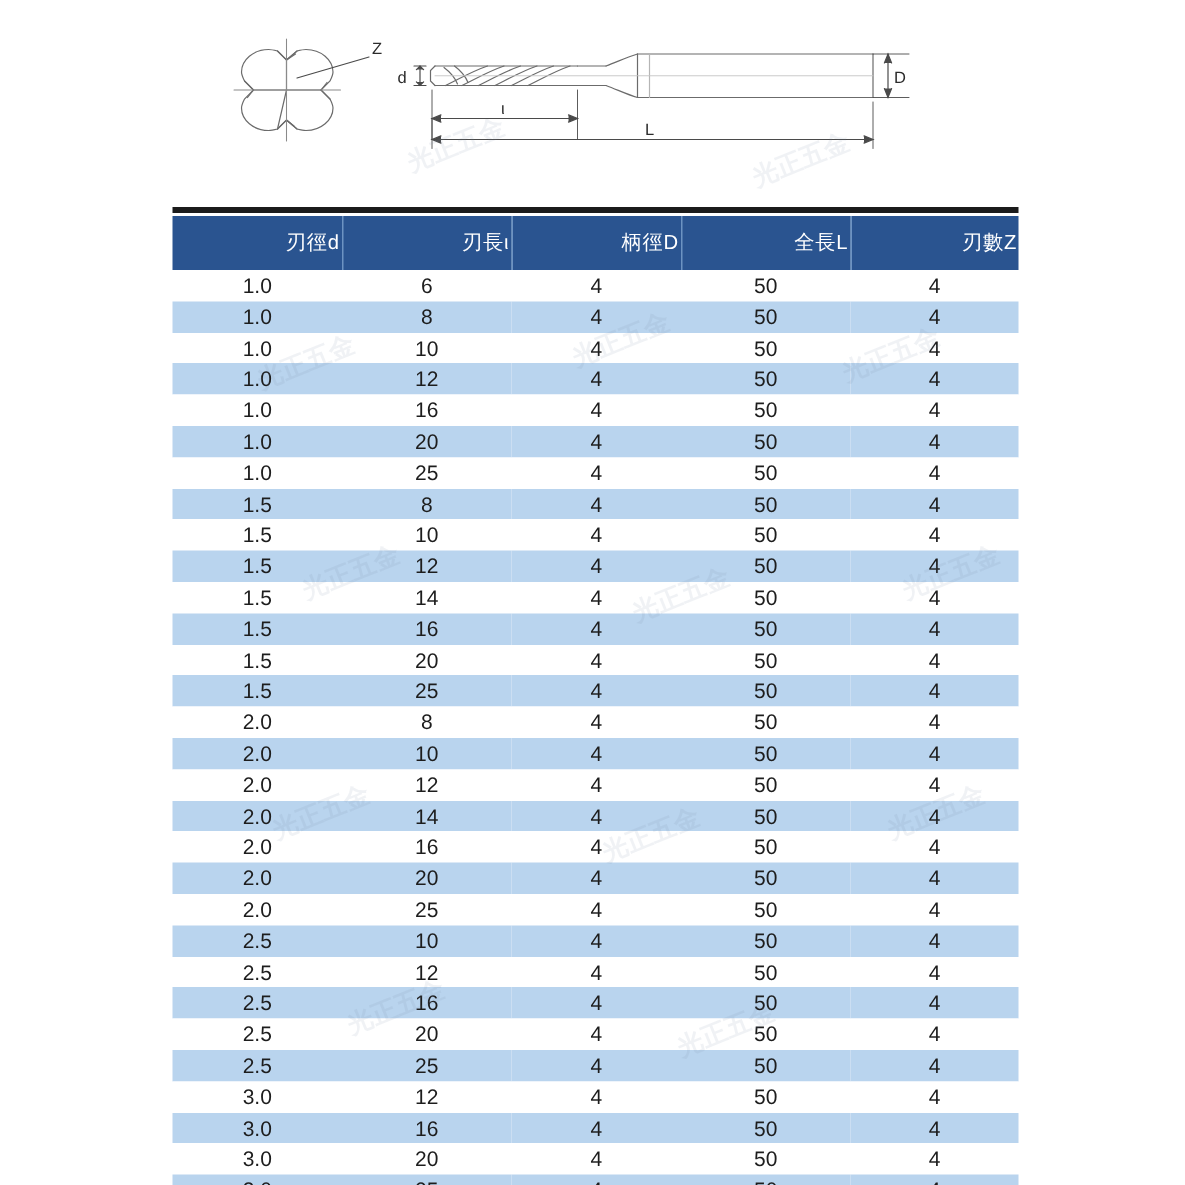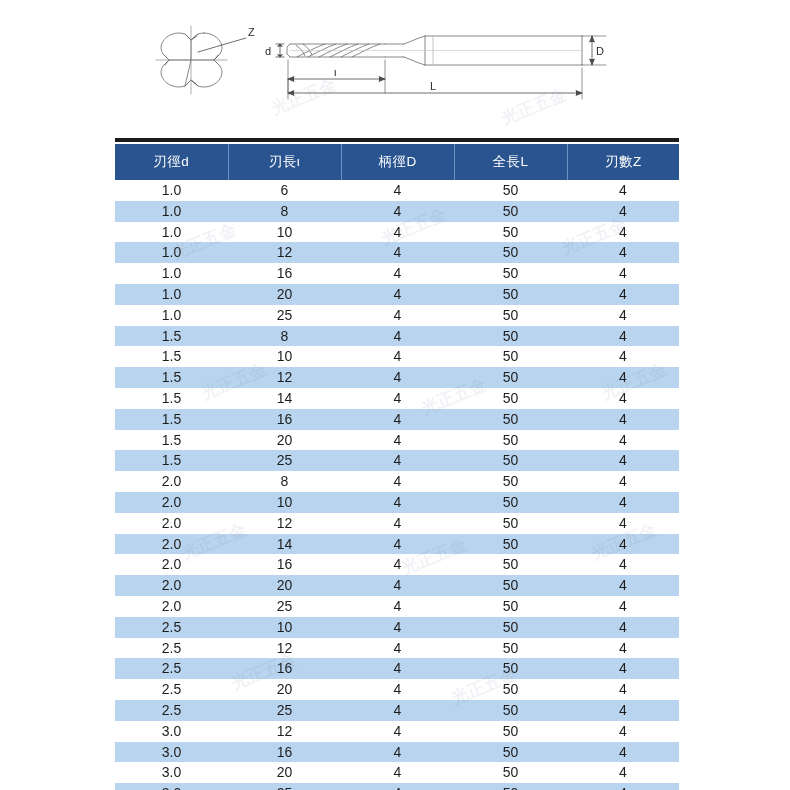--- a/index.html
+++ b/index.html
@@ -51,21 +51,21 @@
     border-collapse: collapse;
     width: 564px;
     table-layout: fixed;
   }
   #spec-table th {
     background: #2a5490;
     color: #ffffff;
     font-size: 13.5px;
     font-weight: normal;
     height: 34px;
-    text-align: center;
+    text-align: right;
     border-right: 1px solid #6d93c2;
     letter-spacing: 0.5px;
   }
   #spec-table th:last-child { border-right: none; }
   #spec-table td {
     text-align: center;
     font-size: 14px;
     color: #1d1d1d;
     height: 20.8px;
     line-height: 20.8px;

